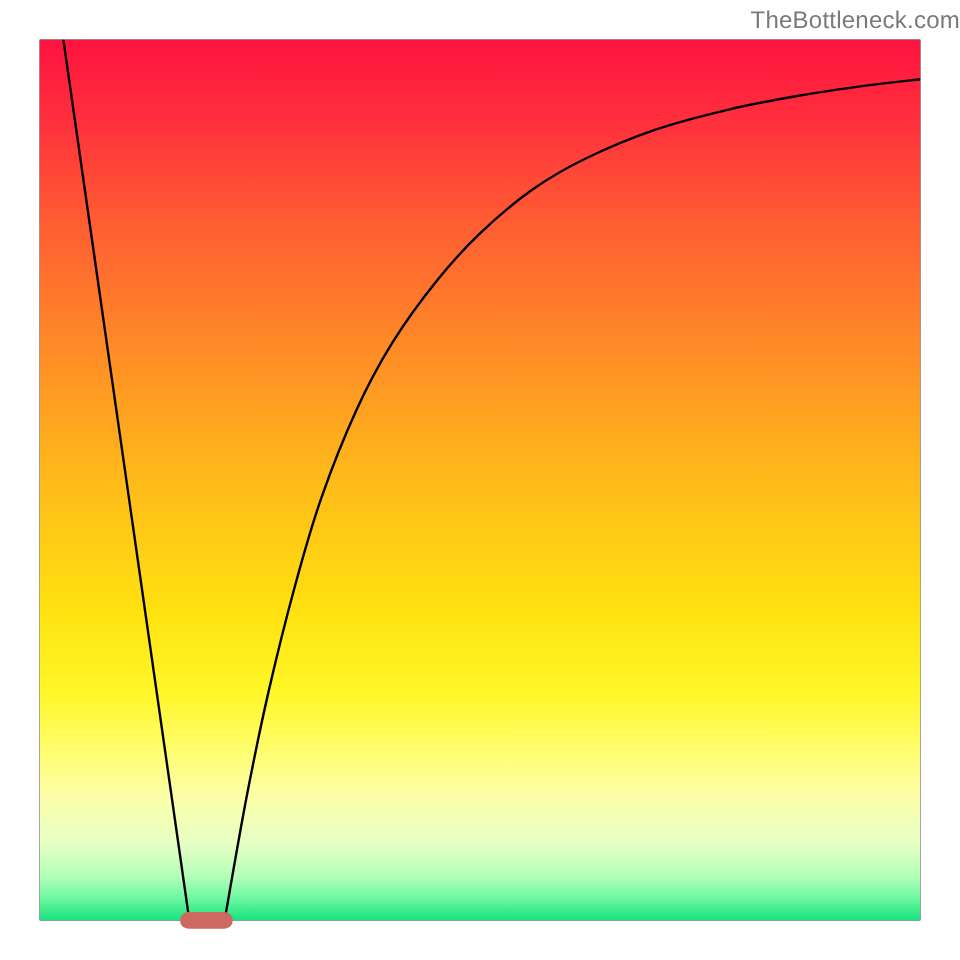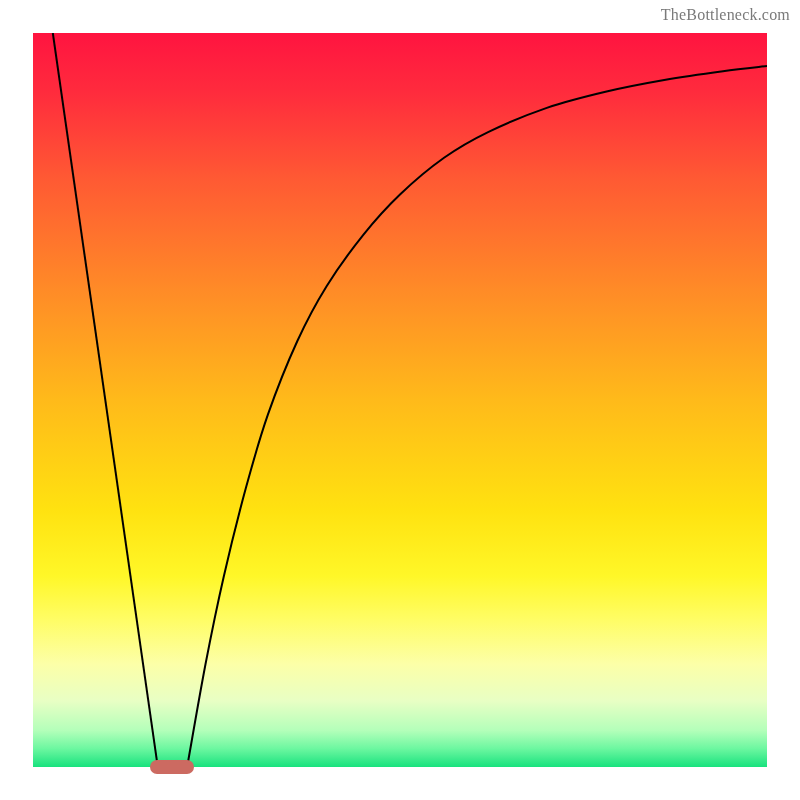--- a/index.html
+++ b/index.html
@@ -7,23 +7,23 @@
     padding: 0;
     background: #ffffff;
     width: 800px;
     height: 800px;
     overflow: hidden;
     position: relative;
   }
   .watermark {
     position: absolute;
     top: 6px;
-    right: 10px;
-    font-family: Liberation Serif, serif;
-    font-size: 16px;
+    right: 0;
+    font-family: Liberation Sans, sans-serif;
+    font-size: 20px;
     color: #7a7a7a;
     letter-spacing: 0.2px;
     font-weight: 500;
     z-index: 10;
   }
   .frame {
     position: absolute;
     top: 33px;
     left: 33px;
     width: 734px;

